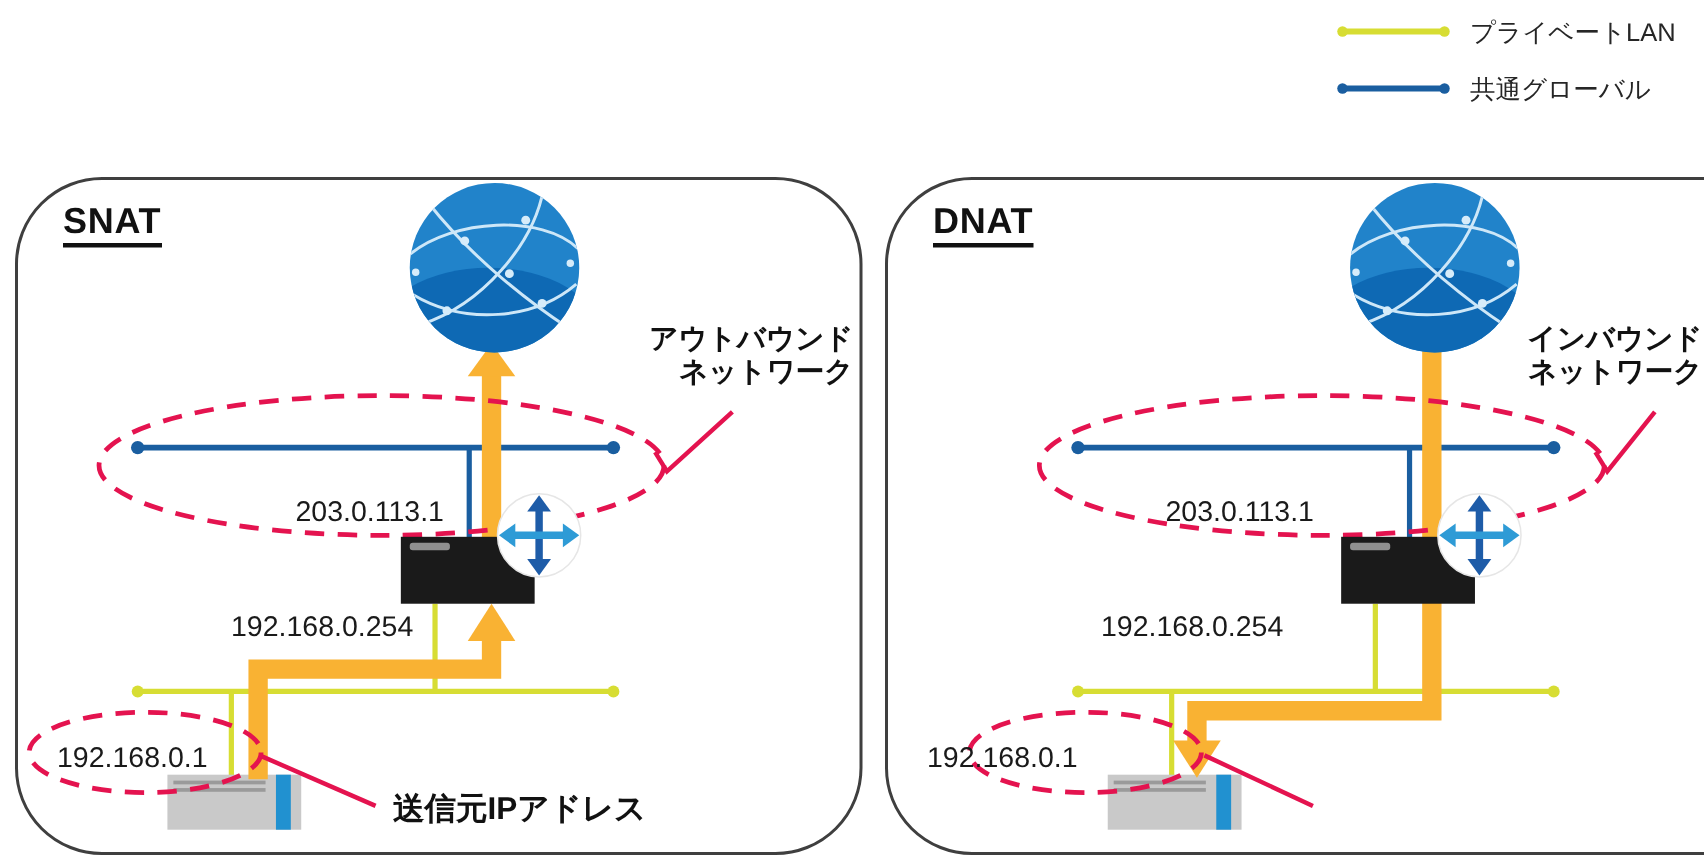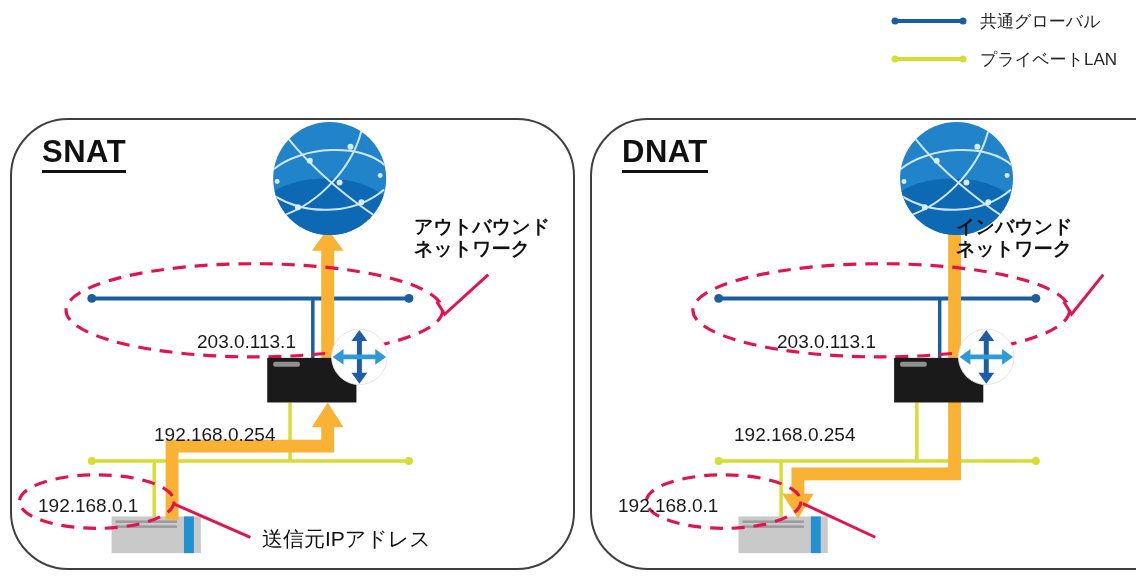--- a/index.html
+++ b/index.html
@@ -6,31 +6,31 @@
   .stage{position:relative;width:1136px;height:577px;background:#fff;overflow:hidden;
          font-family:"Liberation Sans",sans-serif}
 
   
   .panel{position:absolute;top:118px;height:452px;border:2.5px solid var(--panel_border,#3F3F3F);
          border-radius:58px;box-sizing:border-box;background:#fff}
   .panel--snat{left:10px;width:565px}
   .panel--dnat{left:590px;width:631px}
   .diagram{position:absolute;left:0;top:0;width:100%;height:100%}
 
-  .panel-title{position:absolute;left:30px;top:14px;font-size:31px;font-weight:bold;color:#111;
+  .panel-title{position:absolute;left:30px;top:14px;font-size:24px;font-weight:bold;color:#111;
                border-bottom:3.5px solid #111;line-height:1.15;letter-spacing:.5px}
   .ip{position:absolute;font-family:Liberation Sans, sans-serif;font-size:19px;color:#1a1a1a;white-space:nowrap}
   .ip--global{left:185px;top:211px}
-  .ip--router{left:142px;top:304px}
+  .ip--router{left:142px;top:288px}
   .ip--host{left:26px;top:375px}
-  .net-callout{position:absolute;top:96px;width:155px;text-align:left;font-weight:bold;font-size:19px;
+  .net-callout{position:absolute;top:96px;width:155px;text-align:right;font-weight:bold;font-size:19px;
                line-height:22px;white-space:pre-line;color:#111}
   .panel--snat .net-callout{left:402px}
-  .panel--dnat .net-callout{left:364px}
-  .host-callout{position:absolute;top:405px;font-weight:normal;font-size:21px;color:#111;white-space:nowrap}
+  .panel--dnat .net-callout{left:388px}
+  .host-callout{position:absolute;top:405px;font-weight:bold;font-size:21px;color:#111;white-space:nowrap}
   .panel--snat .host-callout{left:250px}
   .panel--dnat .host-callout{left:240px}
 
   
   .legend{position:absolute;left:890px;top:2px}
   .legend-row{display:flex;align-items:center;height:38px}
   .legend-label{margin-left:12px;font-size:17px;color:#262626;white-space:nowrap}
 
   
   .s-blue{stroke:var(--shared_global_blue,#1A5EA0)}
@@ -44,33 +44,33 @@
   .thick{stroke-width:13;fill:none;stroke-linejoin:miter}
 </style>
 </head>
 <body>
 
 <div class="stage">
 
   <div class="legend">
     <div class="legend-row">
       <svg width="78" height="14" viewBox="0 0 78 14">
+        <line class="s-yellow" x1="4" y1="7" x2="74" y2="7" stroke-width="4"></line>
+        <circle class="f-yellow" cx="5" cy="7" r="3.5"></circle>
+          <circle class="f-yellow" cx="73" cy="7" r="3.5"></circle>
+      </svg>
+      <span class="legend-label">プライベートLAN</span>
+    </div>
+    <div class="legend-row">
+      <svg width="78" height="14" viewBox="0 0 78 14">
         <line class="s-blue" x1="4" y1="7" x2="74" y2="7" stroke-width="4"></line>
         <circle class="f-blue" cx="5" cy="7" r="3.5"></circle>
           <circle class="f-blue" cx="73" cy="7" r="3.5"></circle>
       </svg>
       <span class="legend-label">共通グローバル</span>
-    </div>
-    <div class="legend-row">
-      <svg width="78" height="14" viewBox="0 0 78 14">
-        <line class="s-yellow" x1="4" y1="7" x2="74" y2="7" stroke-width="4"></line>
-        <circle class="f-yellow" cx="5" cy="7" r="3.5"></circle>
-          <circle class="f-yellow" cx="73" cy="7" r="3.5"></circle>
-      </svg>
-      <span class="legend-label">プライベートLAN</span>
     </div>
   </div>
 
   <div class="panel panel--snat">
     <svg class="diagram" viewBox="0 0 565 452">
       <defs>
           <clipPath id="gclip-s">
             <circle cx="320" cy="59" r="57"></circle>
           </clipPath>
         </defs>

